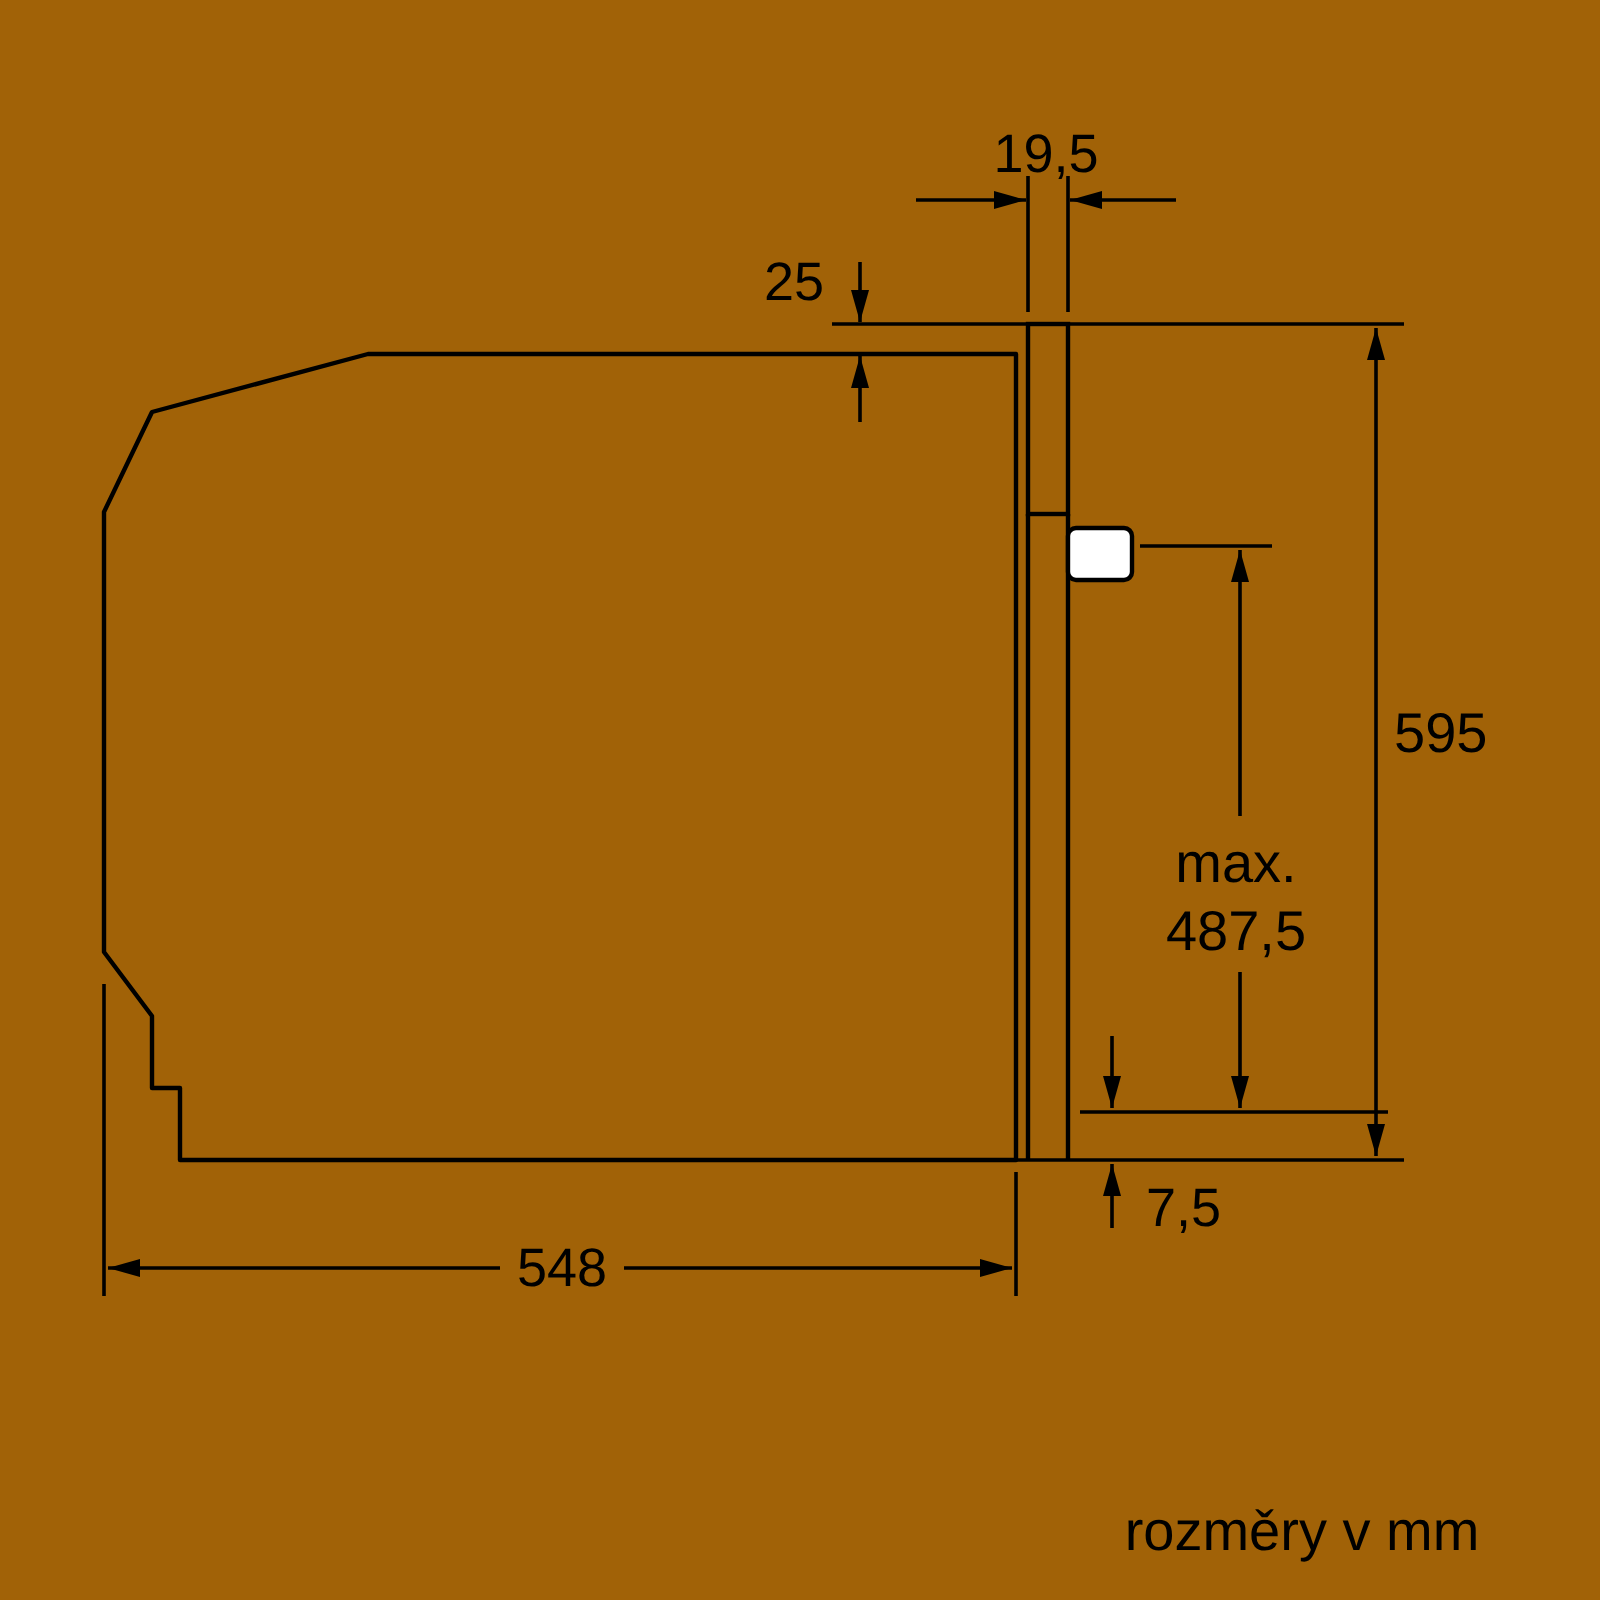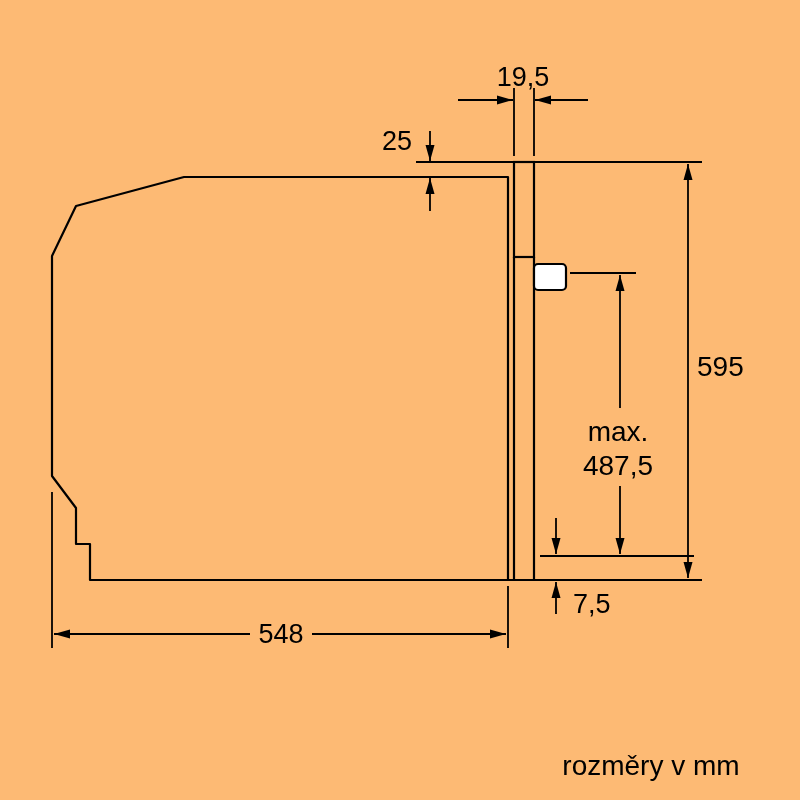--- a/index.html
+++ b/index.html
@@ -7,21 +7,21 @@
     padding: 0;
     background: #ffffff;
     width: 800px;
     height: 800px;
     font-family: "Liberation Sans", sans-serif;
   }
   .canvas {
     position: relative;
     width: 800px;
     height: 800px;
-    background: #fdba74;
+    background: #a16207;
     overflow: hidden;
   }
   svg text {
     font-family: "Liberation Sans", sans-serif;
     fill: #000000;
   }
   .dim-label { font-size: 27px; }
   .dim-label-lg { font-size: 28px; }
   .footer-label { font-size: 28px; }
 </style>

